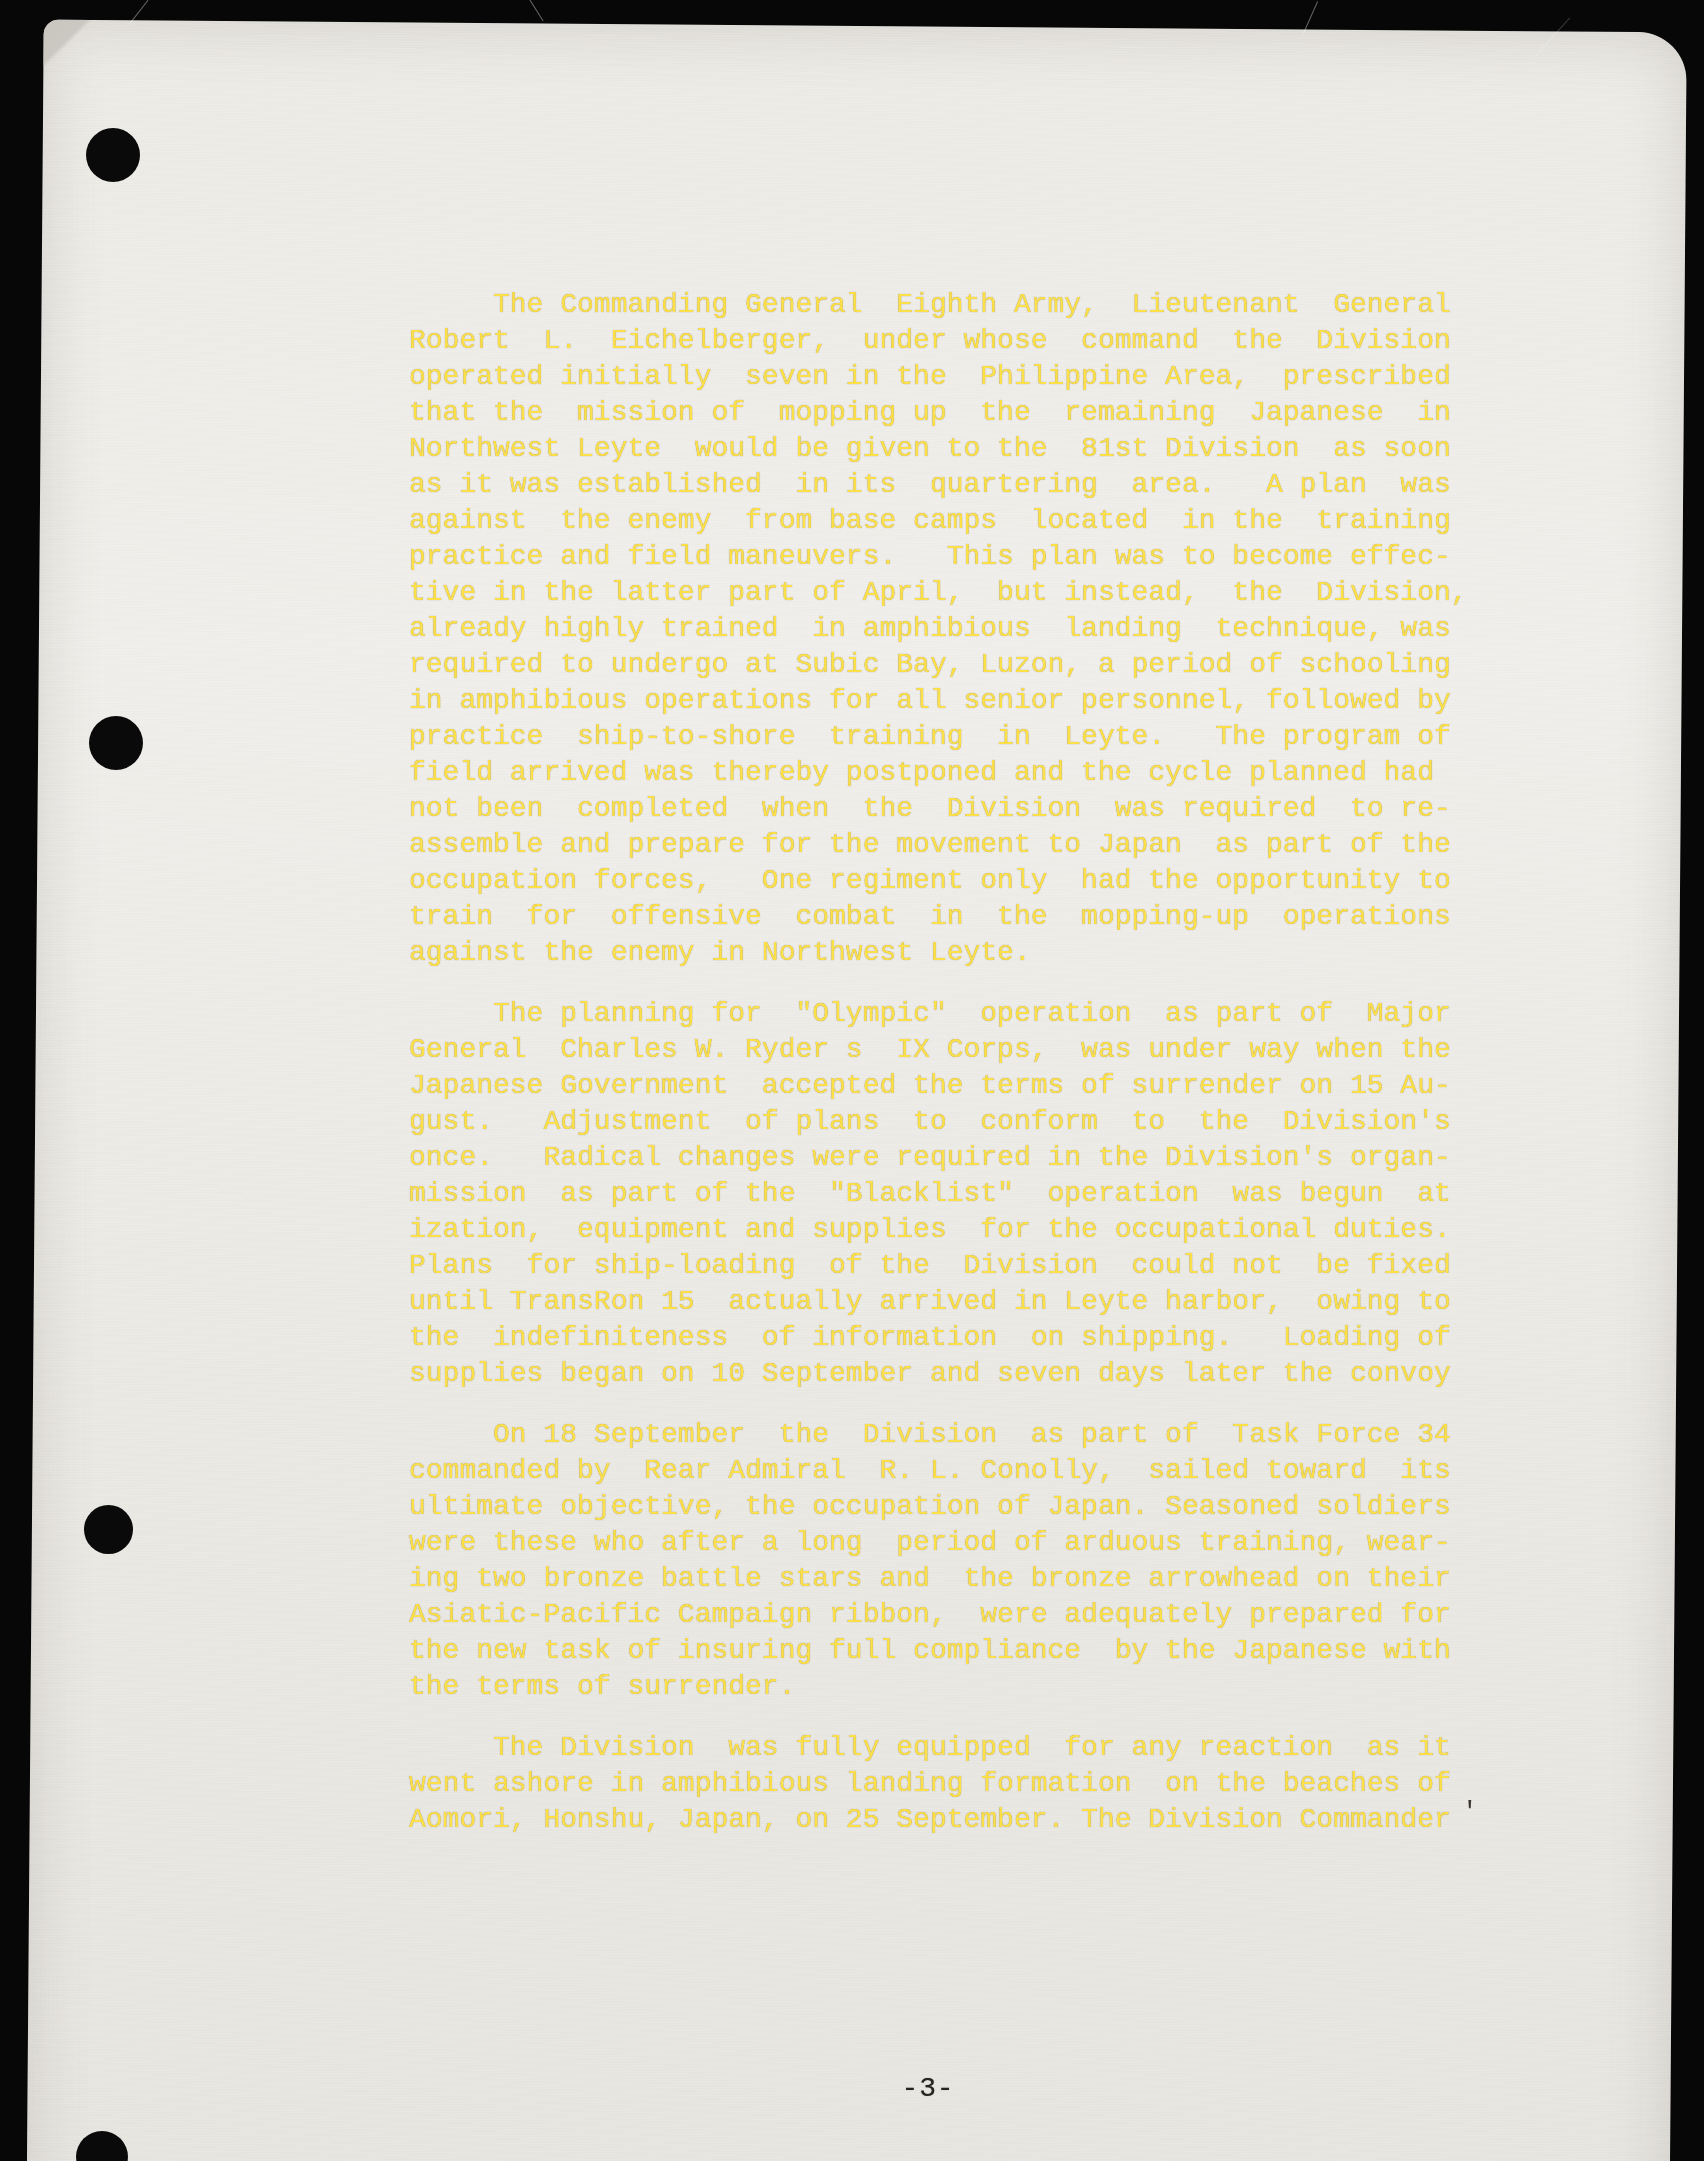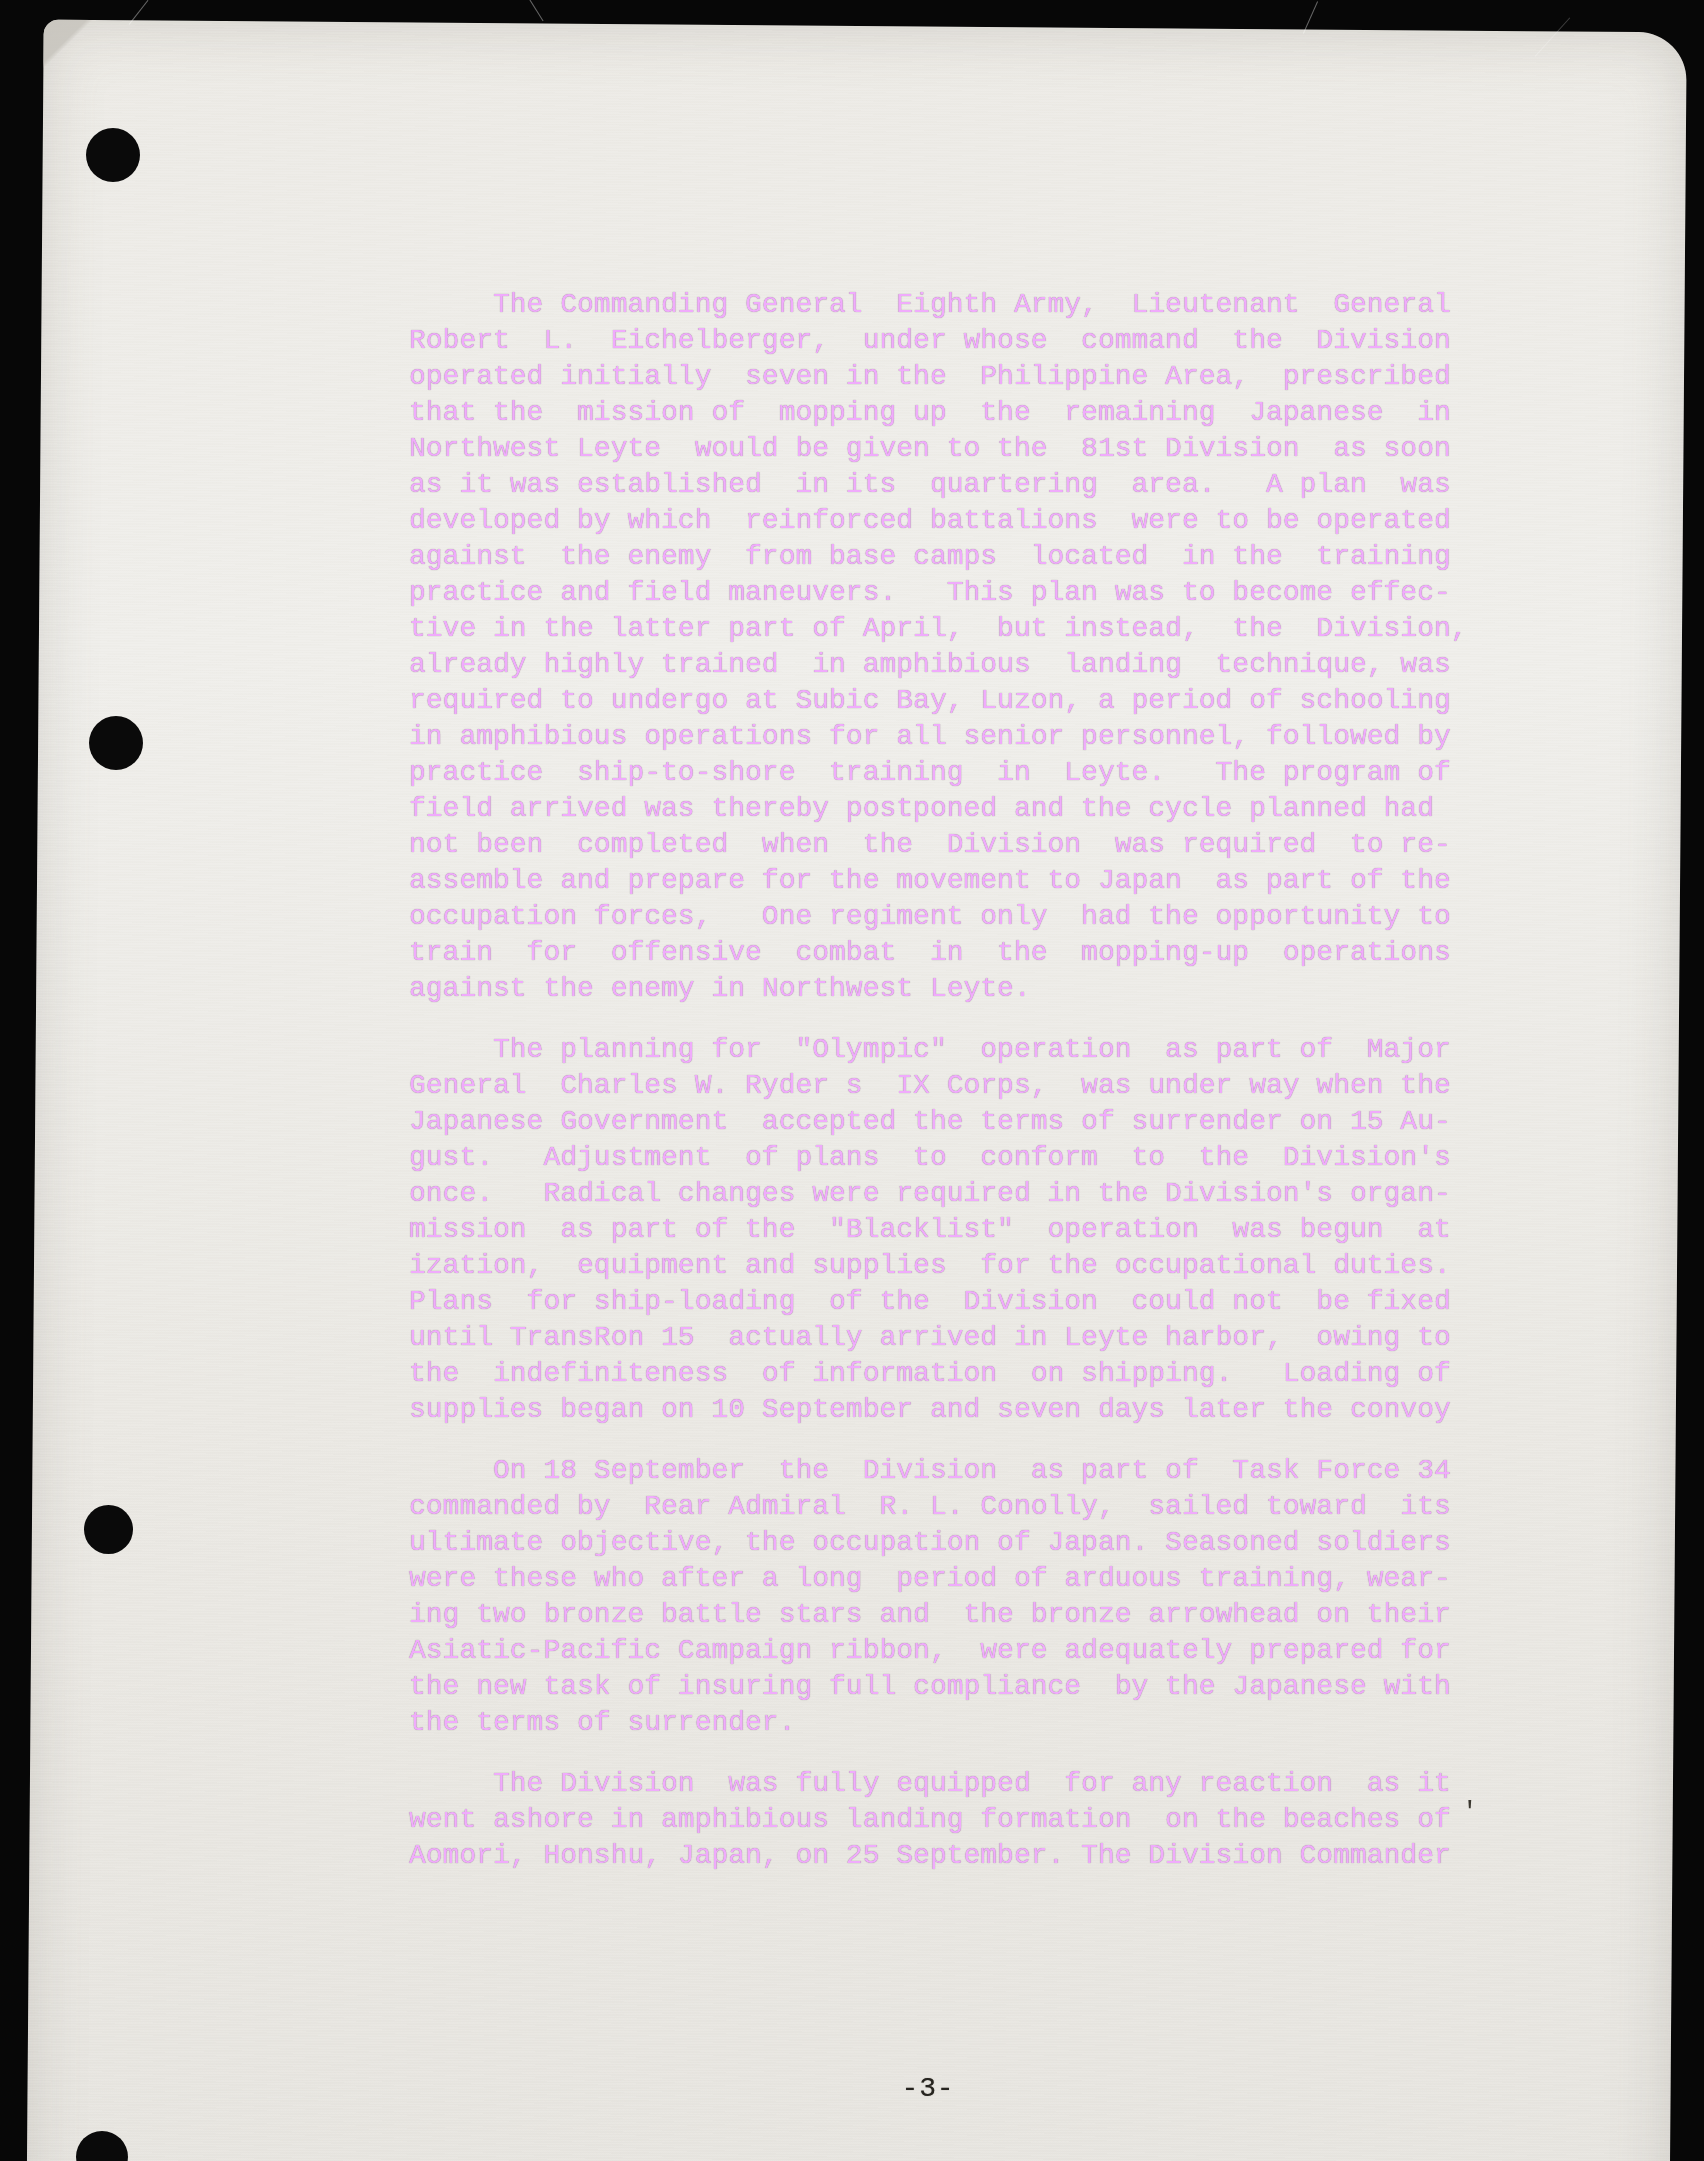--- a/index.html
+++ b/index.html
@@ -40,21 +40,21 @@
   
   .scratch{position:absolute;background:rgba(255,255,255,0.38);}
   .scratch-1{left:138px;top:-3.5px;width:1.3px;height:31px;transform:rotate(38deg);}
   .scratch-2{left:536px;top:-1.7px;width:0.9px;height:25px;transform:rotate(-32deg);}
   .scratch-3{left:1310px;top:0px;width:0.9px;height:35px;transform:rotate(24deg);}
   .scratch-4{left:1552px;top:11.2px;width:0.9px;height:52px;transform:rotate(42deg);opacity:.6;}
   
   .text-layer{
     position:absolute;
     left:409px;top:287px;width:1046px;
-    color:#f0abfc;
+    color:#fde047;
     font-size:28px;line-height:36px;
     text-shadow:0 0 0.9px rgba(38,34,28,0.55);
   }
   .para{margin:0 0 25px 0;}
   .line{white-space:pre;height:36px;}
   .page-number{
     position:absolute;
     left:409px;top:2071px;width:1038px;
     text-align:center;
     color:#26241f;font-size:28px;line-height:36px;
@@ -96,21 +96,20 @@
   <div class="hole hole-4"></div>
 
   <div class="text-layer">
       <div class="para">
         <div class="line">     The Commanding General  Eighth Army,  Lieutenant  General</div>
         <div class="line">Robert  L.  Eichelberger,  under whose  command  the  Division</div>
         <div class="line">operated initially  seven in the  Philippine Area,  prescribed</div>
         <div class="line">that the  mission of  mopping up  the  remaining  Japanese  in</div>
         <div class="line">Northwest Leyte  would be given to the  81st Division  as soon</div>
         <div class="line">as it was established  in its  quartering  area.   A plan  was</div>
-        <div class="line">developed by which  reinforced battalions  were to be operated</div>
         <div class="line">against  the enemy  from base camps  located  in the  training</div>
         <div class="line">practice and field maneuvers.   This plan was to become effec-</div>
         <div class="line">tive in the latter part of April,  but instead,  the  Division,</div>
         <div class="line">already highly trained  in amphibious  landing  technique, was</div>
         <div class="line">required to undergo at Subic Bay, Luzon, a period of schooling</div>
         <div class="line">in amphibious operations for all senior personnel, followed by</div>
         <div class="line">practice  ship-to-shore  training  in  Leyte.   The program of</div>
         <div class="line">field arrived was thereby postponed and the cycle planned had</div>
         <div class="line">not been  completed  when  the  Division  was required  to re-</div>
         <div class="line">assemble and prepare for the movement to Japan  as part of the</div>

